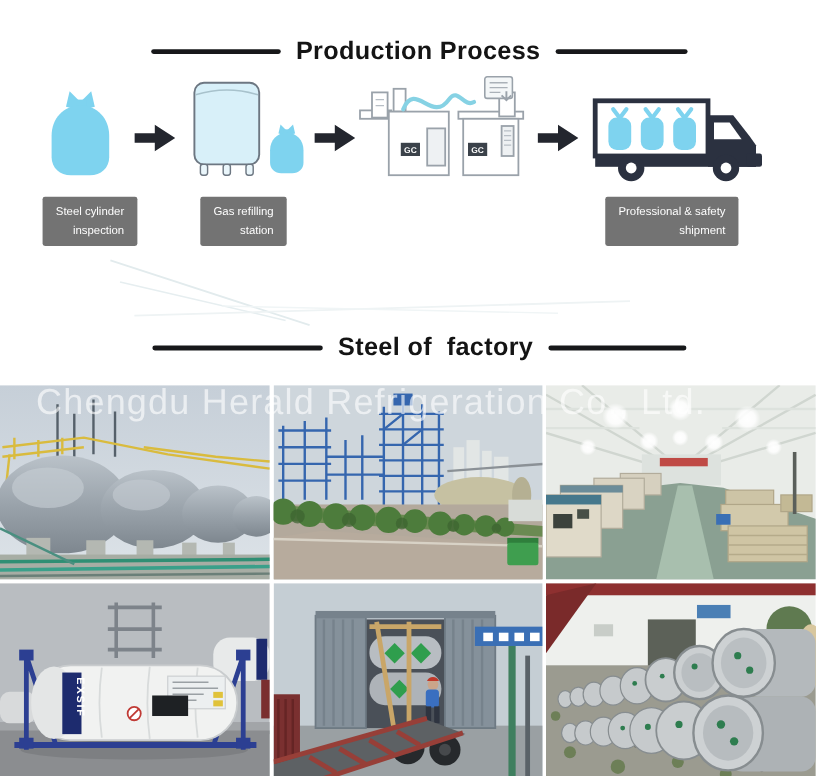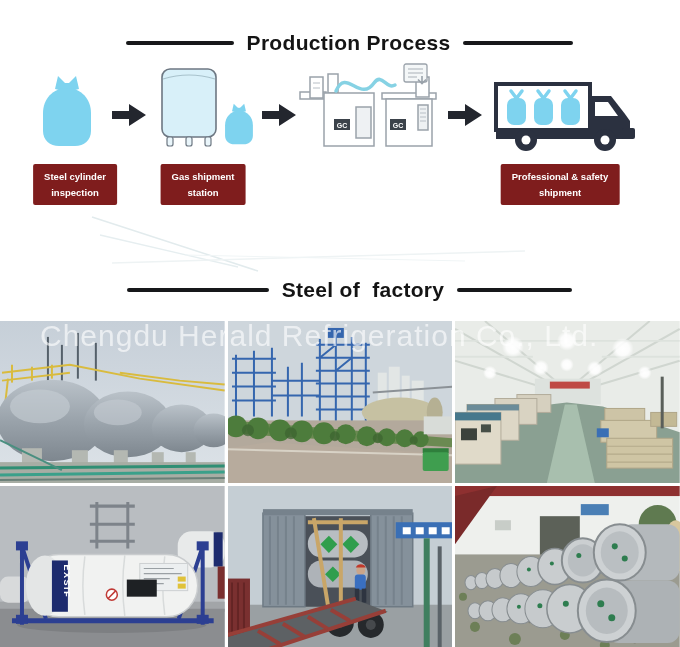--- a/index.html
+++ b/index.html
@@ -2,31 +2,31 @@
 <html><head>
 <meta charset="utf-8">
 <style>
   html,body{margin:0;padding:0;width:680px;height:647px;background:#fff;overflow:hidden;
     font-family:"Liberation Sans","DejaVu Sans",sans-serif;}
   .section-header{display:flex;align-items:center;justify-content:center;gap:13px;height:26px;padding-left:19px;}
   .rule{height:4px;background:#17181a;border-radius:2px;}
   .section-title{font-size:21px;font-weight:bold;color:#141414;letter-spacing:.3px;white-space:pre;}
   #process-area{position:relative;width:680px;height:155px;margin-top:4px;}
   .abs{position:absolute;}
-  .step-label{position:absolute;transform:translateX(-50%);background:#7f1d1d;color:#fff;
-    font-size:9.5px;font-weight:bold;text-align:center;line-height:1.65;padding:5px 11px;
+  .step-label{position:absolute;transform:translateX(-50%);background:#737373;color:#fff;
+    font-size:9.5px;font-weight:normal;text-align:right;line-height:1.65;padding:5px 11px;
     border-radius:2px;white-space:nowrap;}
   #decor{display:block;width:680px;height:62px;}
   #factory-header{margin-top:0;}
   #photo-grid{position:relative;width:680px;height:329px;margin-top:18px;
     display:grid;grid-template-columns:1fr 1fr 1fr;grid-template-rows:162px 164px;gap:3px;background:#fff;}
   #photo-grid svg{display:block;width:100%;height:100%;}
   #watermark{position:absolute;top:-2px;left:0;width:668px;z-index:5;pointer-events:none;
     font-size:30px;letter-spacing:1px;color:rgba(255,255,255,.62);white-space:nowrap;
-    overflow:hidden;padding-left:40px;box-sizing:border-box;}
+    overflow:hidden;padding-left:30px;box-sizing:border-box;}
 </style>
 </head>
 <body>
 
 <div class="section-header" style="margin-top:30px;">
   <div class="rule" style="width:108px;"></div>
   <div class="section-title">Production Process</div>
   <div class="rule" style="width:110px;"></div>
 </div>
 
@@ -114,21 +114,21 @@
       <circle cx="34" cy="62" r="4.5" fill="#fff"></circle>
     <circle cx="113" cy="62" r="11" fill="#2b3140"></circle>
       <circle cx="113" cy="62" r="4.5" fill="#fff"></circle>
   </svg>
 
   <div class="step-label" style="left:75px;top:104px;">
     <div>Steel cylinder</div>
     <div>inspection</div>
   </div>
   <div class="step-label" style="left:203px;top:104px;">
-    <div>Gas shipment</div>
+    <div>Gas refilling</div>
     <div>station</div>
   </div>
   <div class="step-label" style="left:560px;top:104px;">
     <div>Professional &amp; safety</div>
     <div>shipment</div>
   </div>
 </div>
 
 <svg id="decor" viewBox="0 0 680 62">
   <line x1="92" y1="2" x2="258" y2="56" stroke="#e2ebed" stroke-width="1.5"></line>

